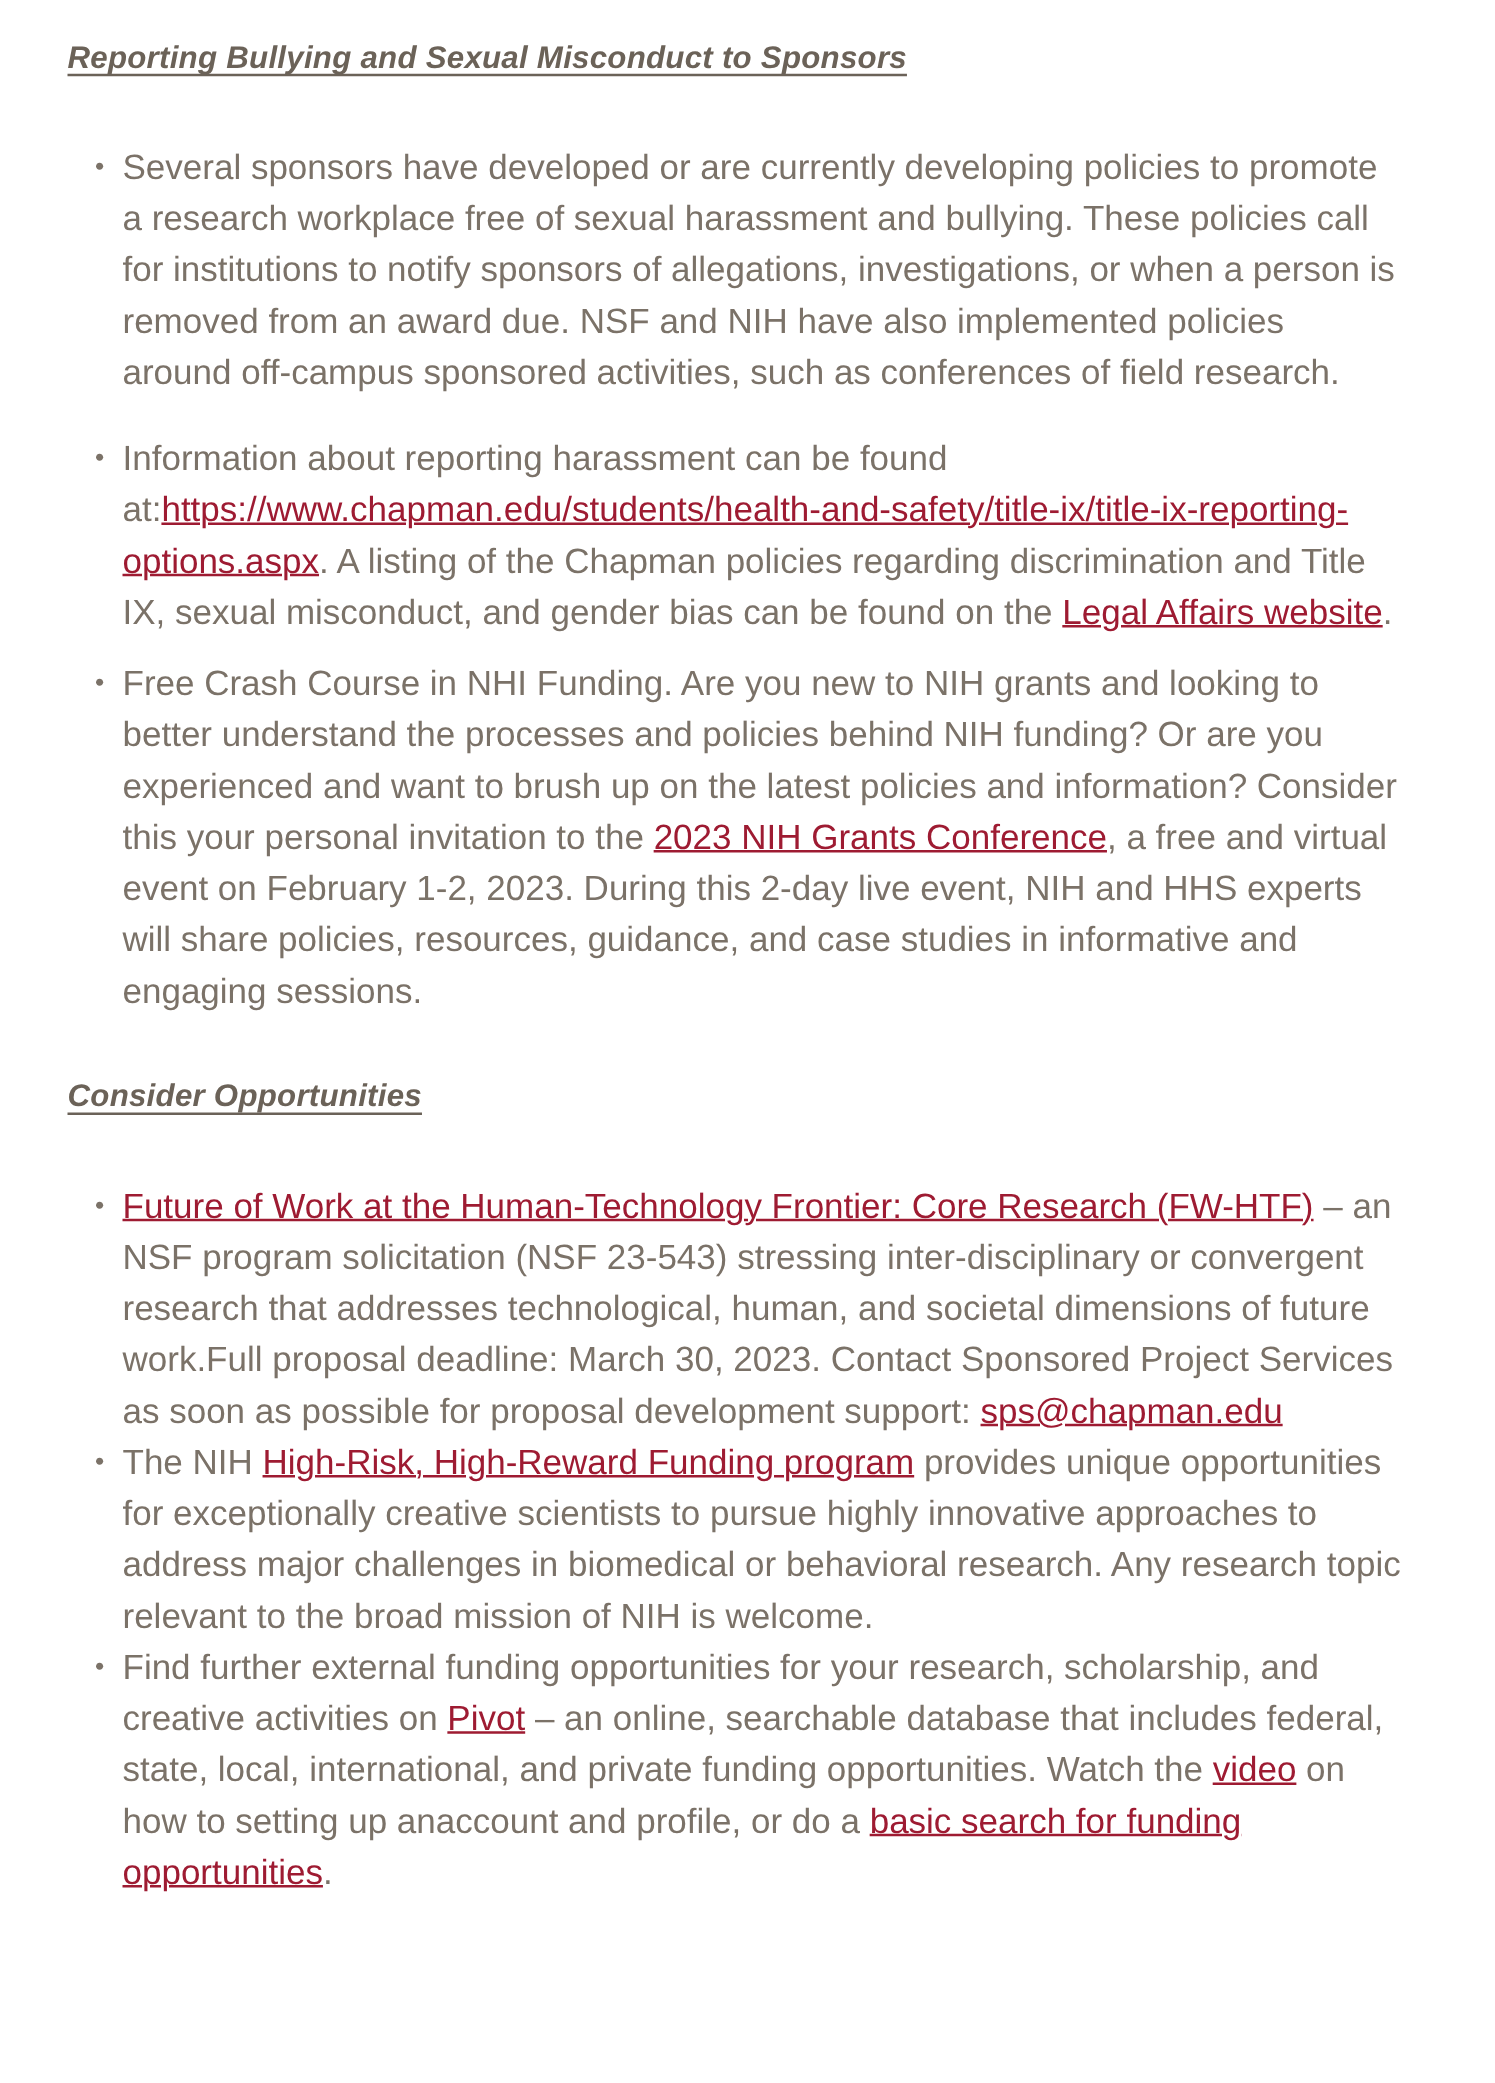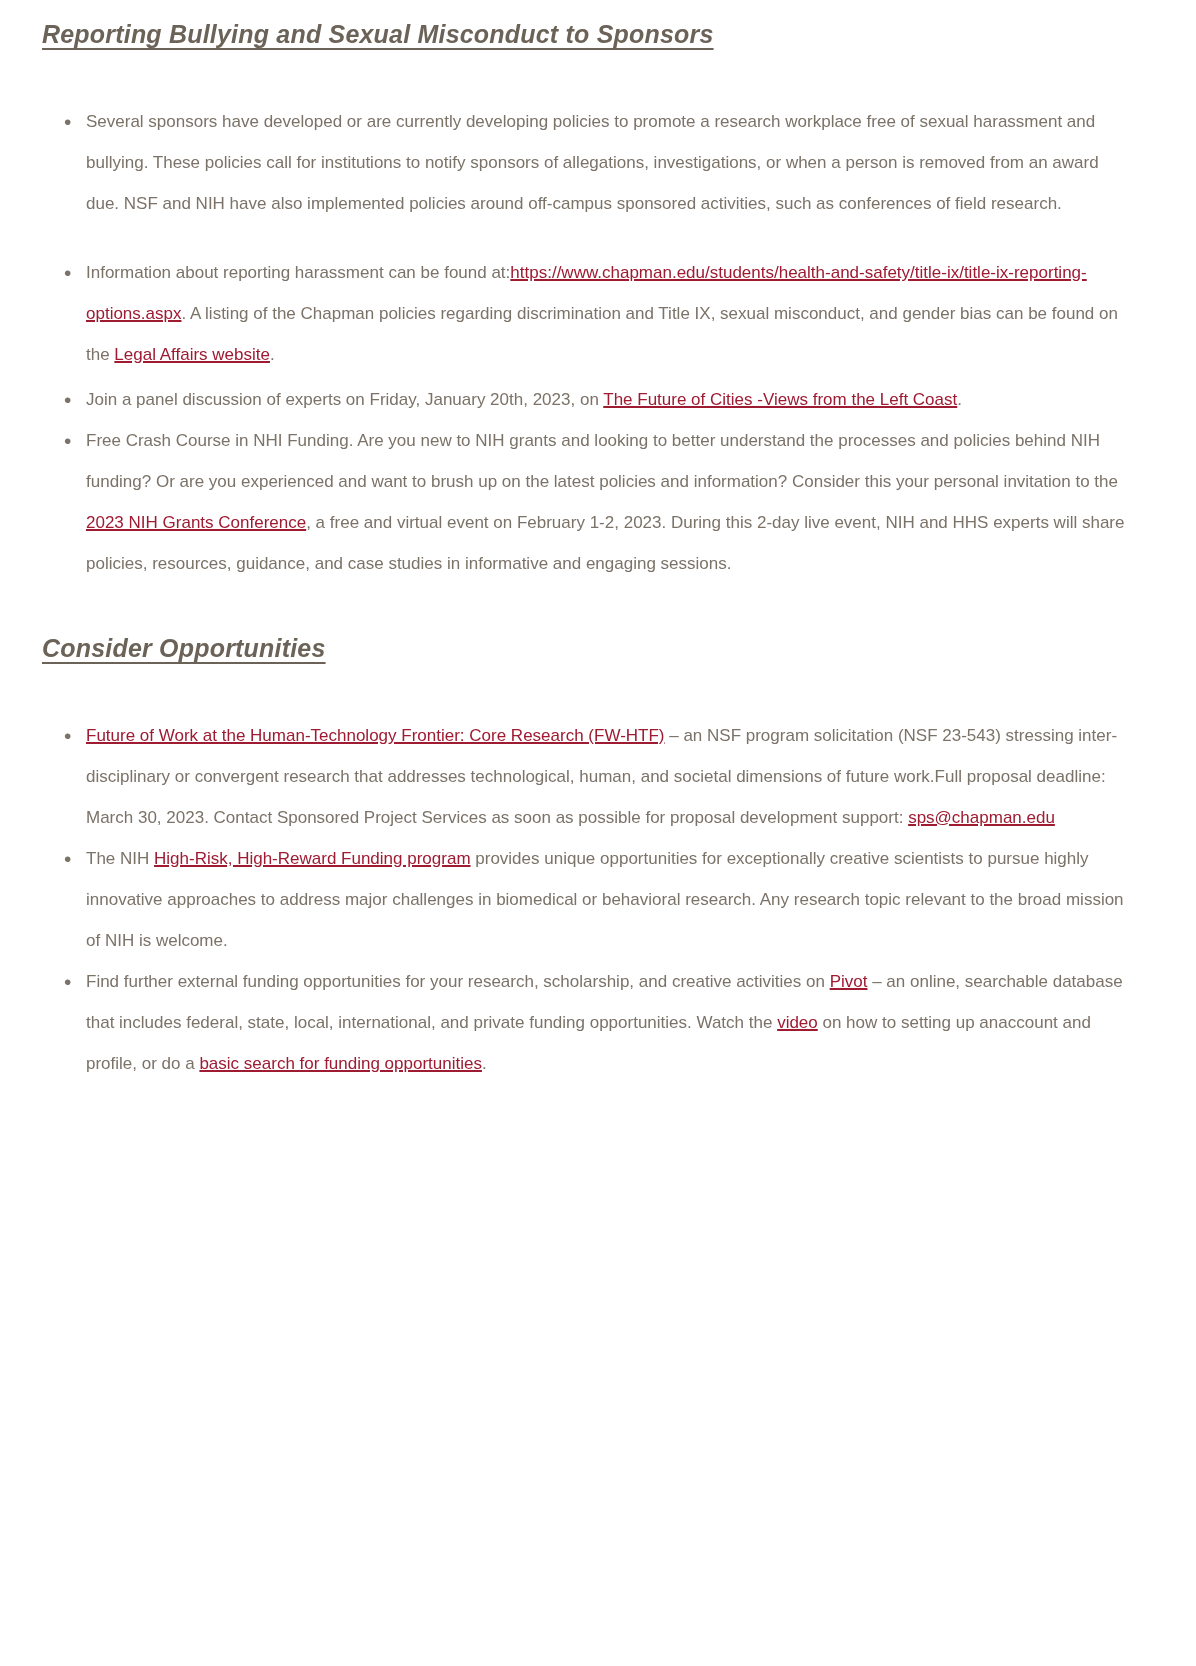--- a/index.html
+++ b/index.html
@@ -4,38 +4,38 @@
 <style>
   * { box-sizing: border-box; }
   html, body { margin: 0; padding: 0; }
   body {
     width: 1196px;
     min-height: 1666px;
     background: #ffffff;
     font-family: "Liberation Sans", "DejaVu Sans", sans-serif;
     padding: 16px 58px 40px 38px;
   }
-  .doc-section { margin: 4px; }
+  .doc-section { margin: 16px; }
   .section-heading {
     font-size: 25px;
     font-weight: bold;
     font-style: italic;
     color: var(--heading-color, #6b6258);
     text-decoration: underline;
     text-decoration-thickness: 2px;
     text-underline-offset: 5px;
     letter-spacing: 0.2px;
     margin: 50px 0 52px 0;
   }
   .doc-section:first-child .section-heading { margin-top: 0; }
   .bullet-list {
     list-style: none;
     margin: 0;
     padding: 0 0 0 22px;
-    font-size: 17px;
+    font-size: 28px;
     line-height: 41px;
     color: var(--body-color, #7b7268);
   }
   .bullet-list li {
     position: relative;
     padding-left: 22px;
   }
   .bullet-list li::before {
     content: "\2022";
     position: absolute;
@@ -58,21 +58,20 @@
 <main>
     <section class="doc-section">
       <h2 class="section-heading">Reporting Bullying and Sexual Misconduct to Sponsors</h2>
       <ul class="bullet-list spaced">
         <li><span>Several sponsors have developed or are currently developing policies to promote a research workplace free of sexual harassment and bullying. These policies call for institutions to notify sponsors of allegations, investigations, or when a person is removed from an award due. NSF and NIH have also implemented policies around off-campus sponsored activities, such as conferences of field research.</span></li>
         <li><span>Information about reporting harassment can be found at:</span><a class="doc-link" href="#">https://www.chapman.edu/students/health-and-safety/title-ix/title-ix-reporting-options.aspx</a><span>. A listing of the Chapman policies regarding discrimination and Title IX, sexual misconduct, and gender bias can be found on the </span><a class="doc-link" href="#">Legal Affairs website</a><span>.</span></li>
       </ul>
     </section>
     <section class="doc-section">
       <ul class="bullet-list">
-        <li><span>Join a panel discussion of experts on Friday, January 20th, 2023, on </span><a class="doc-link" href="#">The Future of Cities -Views from the Left Coast</a><span>.</span></li>
         <li><span>Free Crash Course in NHI Funding. Are you new to NIH grants and looking to better understand the processes and policies behind NIH funding? Or are you experienced and want to brush up on the latest policies and information? Consider this your personal invitation to the </span><a class="doc-link" href="#">2023 NIH Grants Conference</a><span>, a free and virtual event on February 1-2, 2023. During this 2-day live event, NIH and HHS experts will share policies, resources, guidance, and case studies in informative and engaging sessions.</span></li>
       </ul>
     </section>
     <section class="doc-section">
       <h2 class="section-heading">Consider Opportunities</h2>
       <ul class="bullet-list">
         <li><a class="doc-link" href="#">Future of Work at the Human-Technology Frontier: Core Research (FW-HTF)</a><span> – an NSF program solicitation (NSF 23-543) stressing inter-disciplinary or convergent research that addresses technological, human, and societal dimensions of future work.Full proposal deadline: March 30, 2023. Contact Sponsored Project Services as soon as possible for proposal development support: </span><a class="doc-link" href="#">sps@chapman.edu</a></li>
         <li><span>The NIH </span><a class="doc-link" href="#">High-Risk, High-Reward Funding program</a><span> provides unique opportunities for exceptionally creative scientists to pursue highly innovative approaches to address major challenges in biomedical or behavioral research. Any research topic relevant to the broad mission of NIH is welcome.</span></li>
         <li><span>Find further external funding opportunities for your research, scholarship, and creative activities on </span><a class="doc-link" href="#">Pivot</a><span> – an online, searchable database that includes federal, state, local, international, and private funding opportunities. Watch the </span><a class="doc-link" href="#">video</a><span> on how to setting up anaccount and profile, or do a </span><a class="doc-link" href="#">basic search for funding opportunities</a><span>.</span></li>
       </ul>

